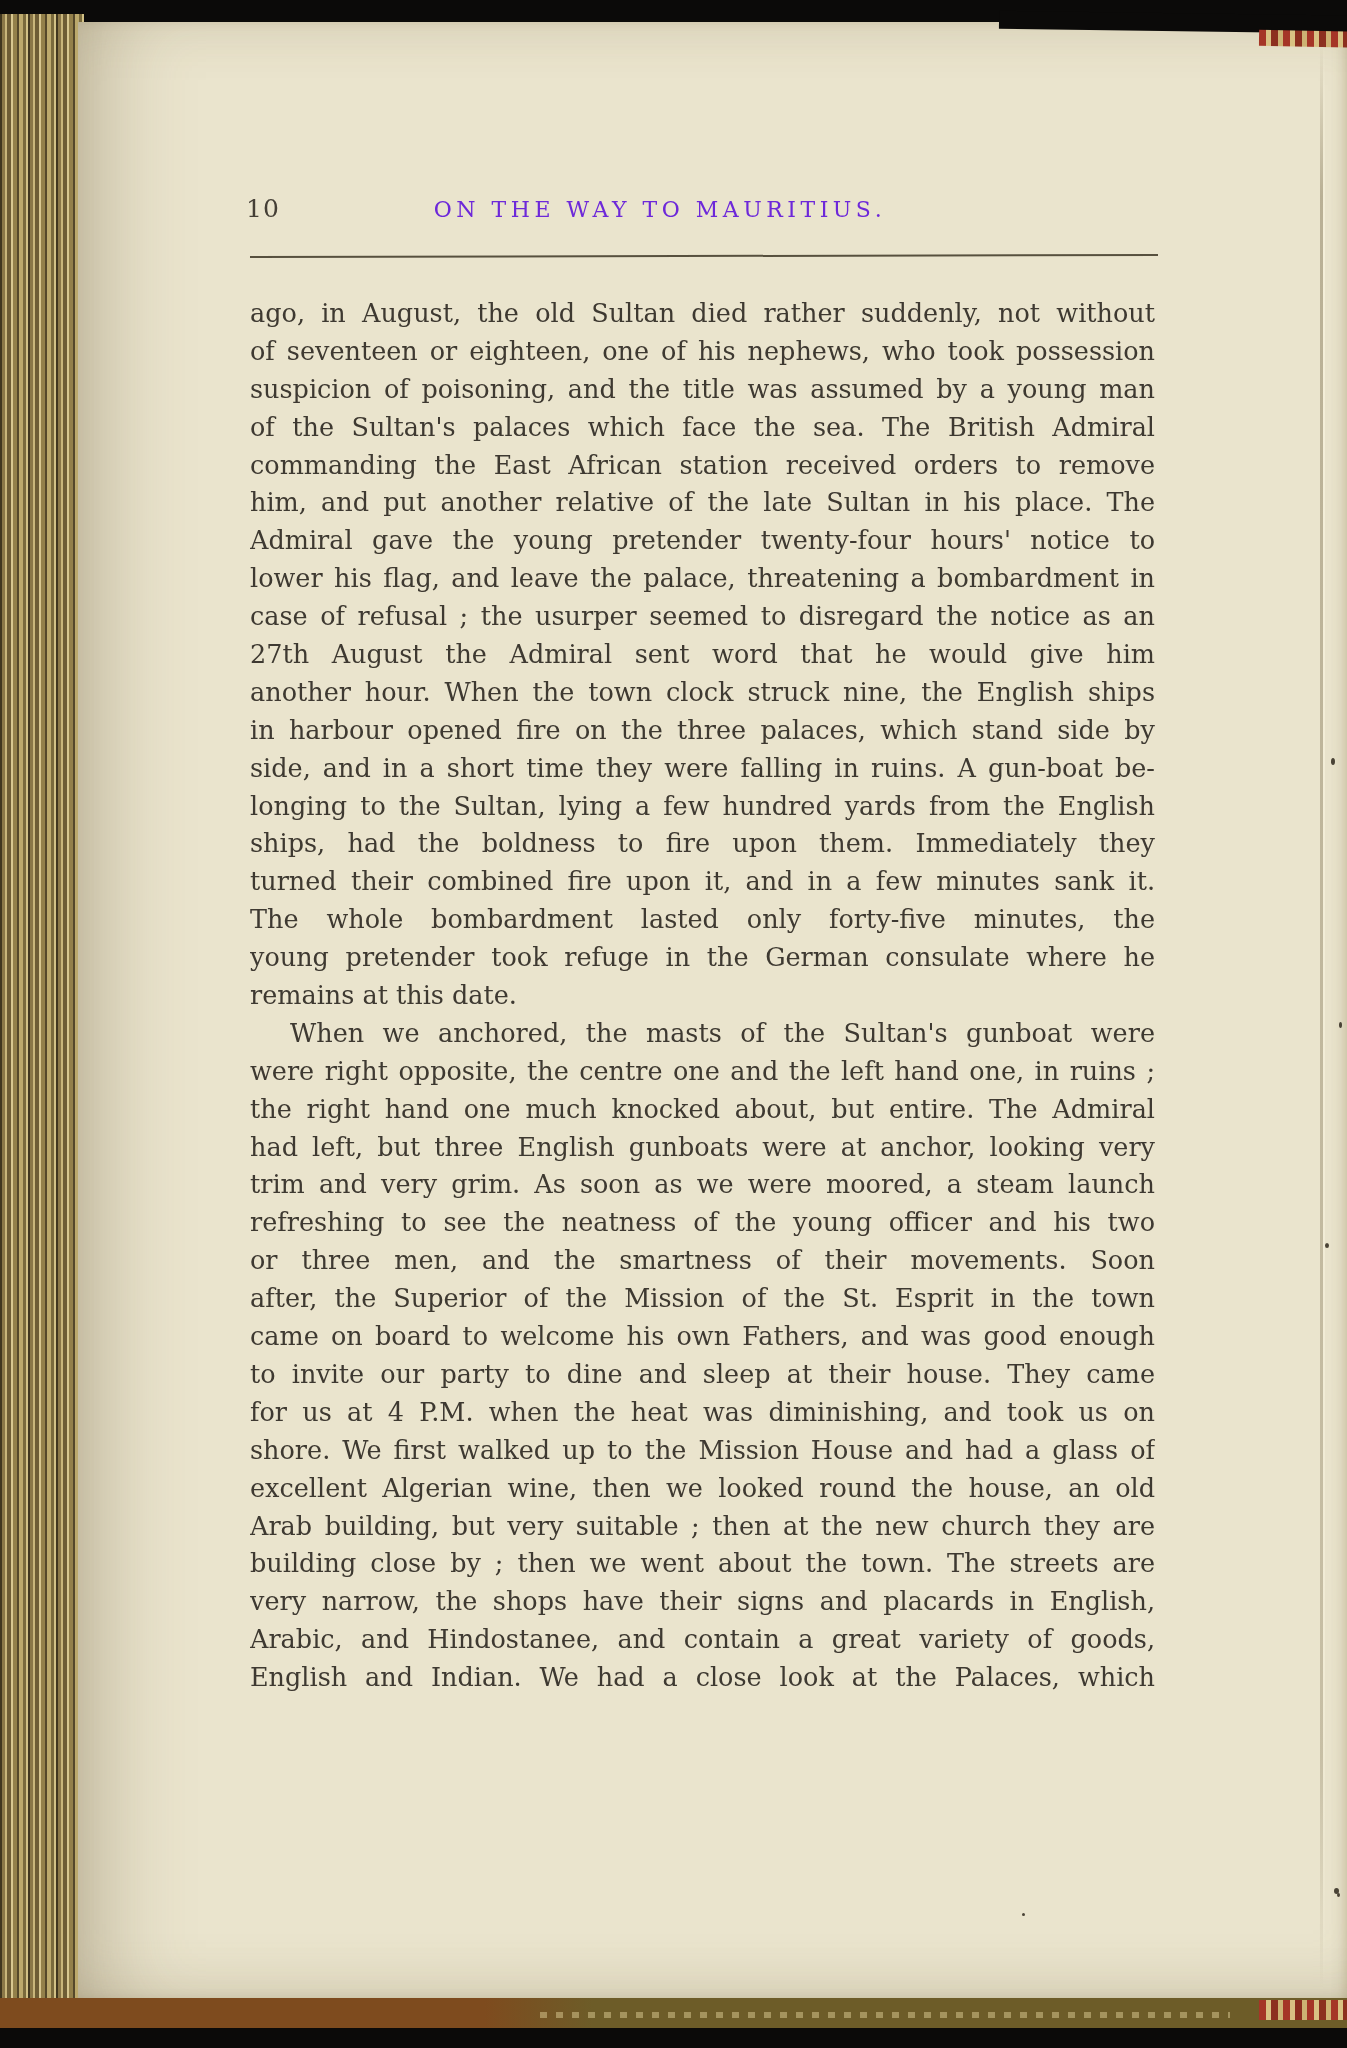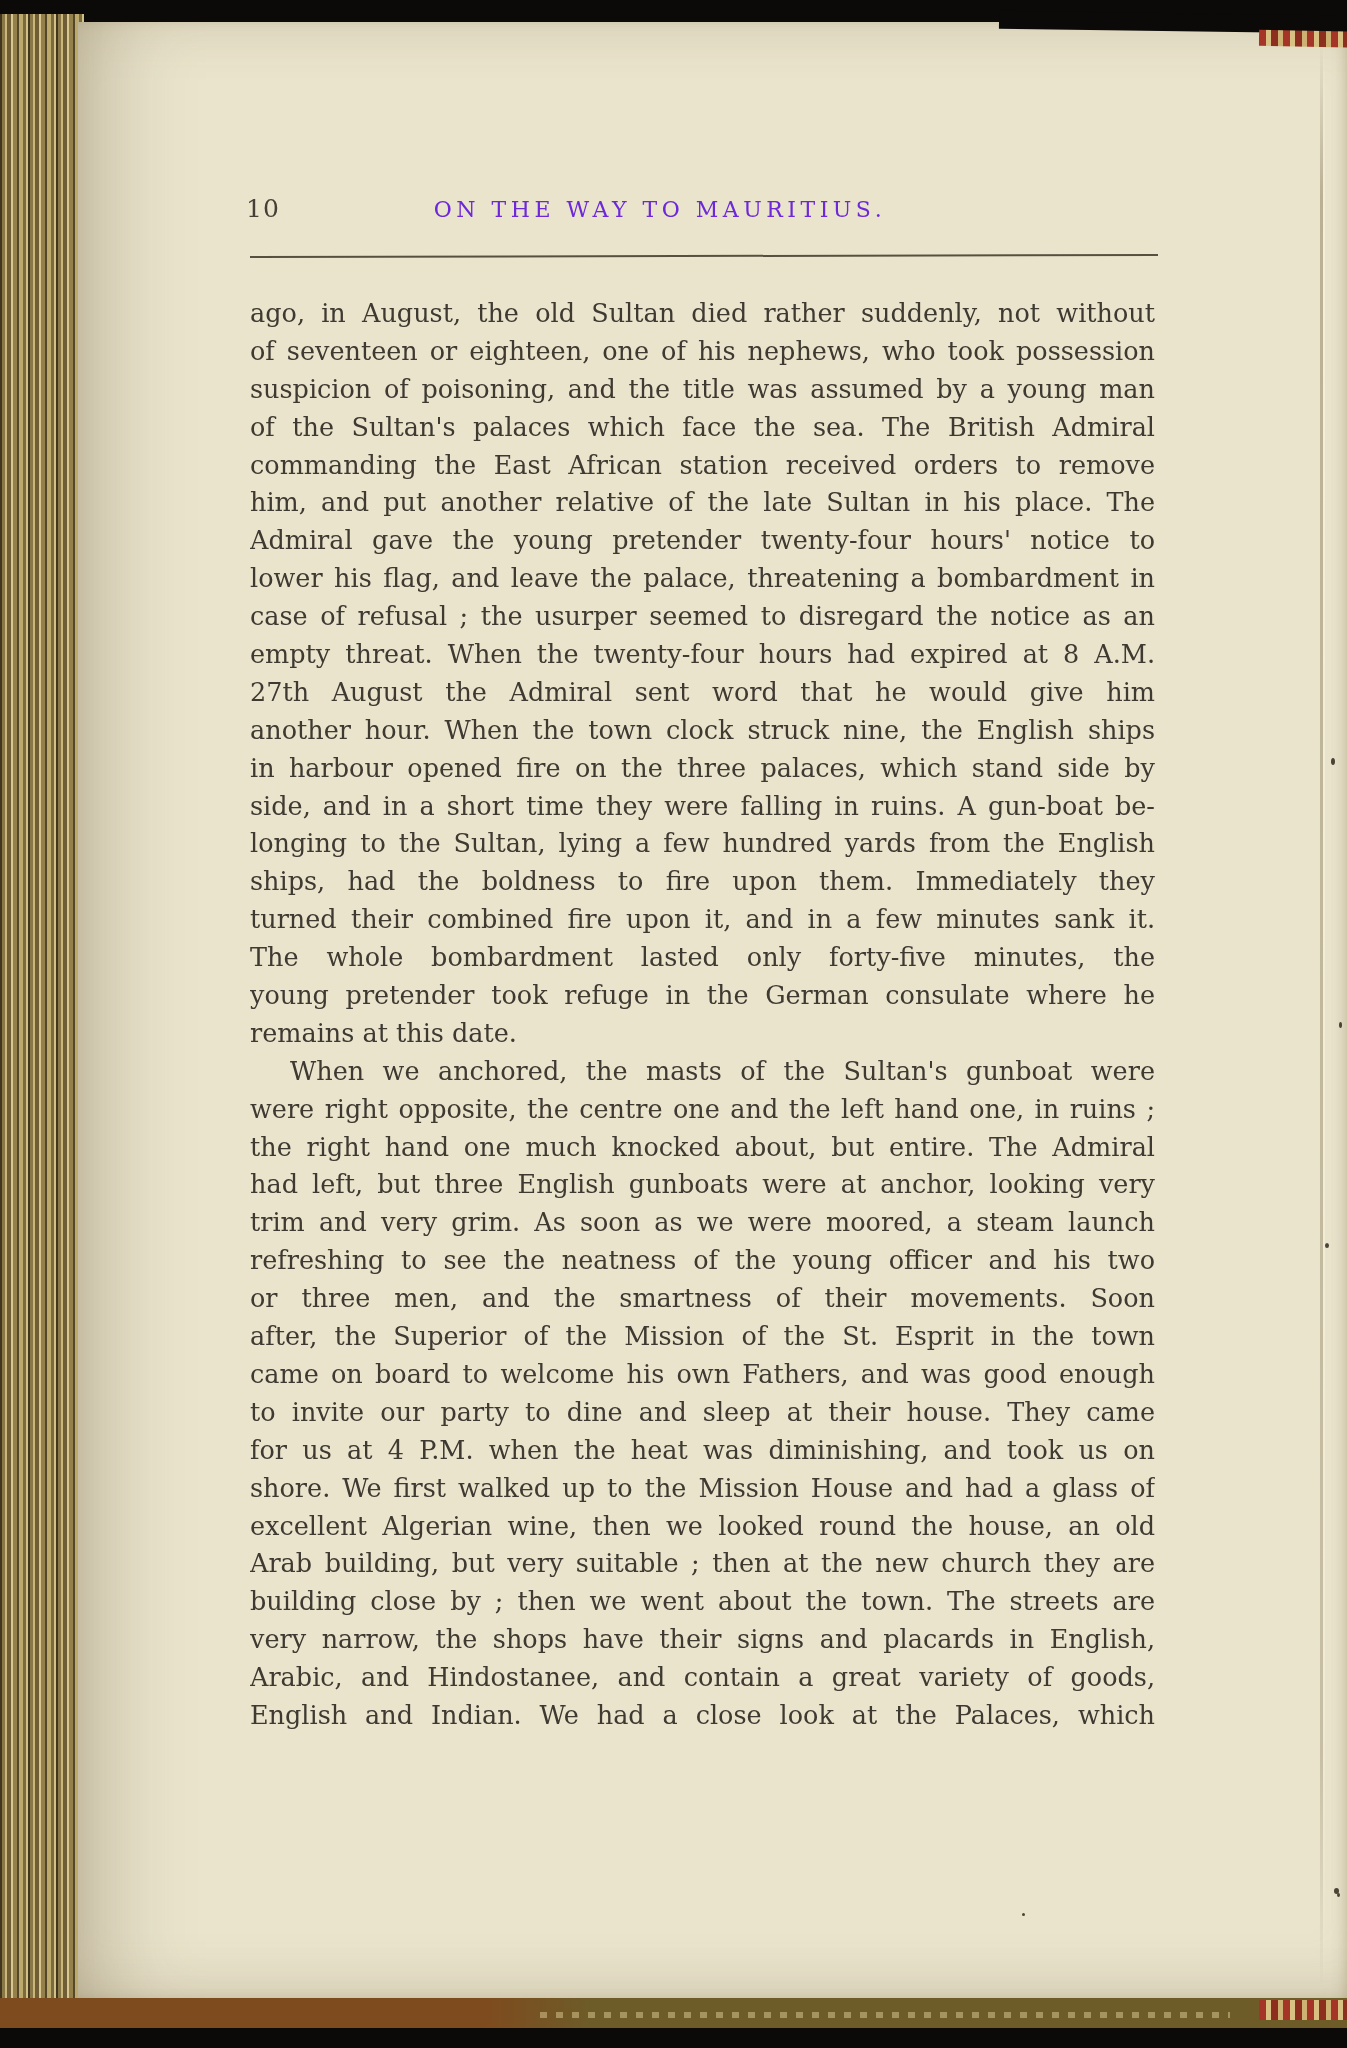--- a/index.html
+++ b/index.html
@@ -103,21 +103,20 @@
     <div class="textcol">
         <div class="tline">ago, in August, the old Sultan died rather suddenly, not without</div>
         <div class="tline">of seventeen or eighteen, one of his nephews, who took possession</div>
         <div class="tline">suspicion of poisoning, and the title was assumed by a young man</div>
         <div class="tline">of the Sultan's palaces which face the sea.  The British Admiral</div>
         <div class="tline">commanding the East African station received orders to remove</div>
         <div class="tline">him, and put another relative of the late Sultan in his place.  The</div>
         <div class="tline">Admiral gave the young pretender twenty-four hours' notice to</div>
         <div class="tline">lower his flag, and leave the palace, threatening a bombardment in</div>
         <div class="tline">case of refusal ; the usurper seemed to disregard the notice as an</div>
-        <div class="tline">empty threat.  When the twenty-four hours had expired at 8 A.M.</div>
         <div class="tline">27th August the Admiral sent word that he would give him</div>
         <div class="tline">another hour.  When the town clock struck nine, the English ships</div>
         <div class="tline">in harbour opened fire on the three palaces, which stand side by</div>
         <div class="tline">side, and in a short time they were falling in ruins.  A gun-boat be-</div>
         <div class="tline">longing to the Sultan, lying a few hundred yards from the English</div>
         <div class="tline">ships, had the boldness to fire upon them.  Immediately they</div>
         <div class="tline">turned their combined fire upon it, and in a few minutes sank it.</div>
         <div class="tline">The whole bombardment lasted only forty-five minutes, the</div>
         <div class="tline">young pretender took refuge in the German consulate where he</div>
         <div class="tline end">remains at this date.</div>

